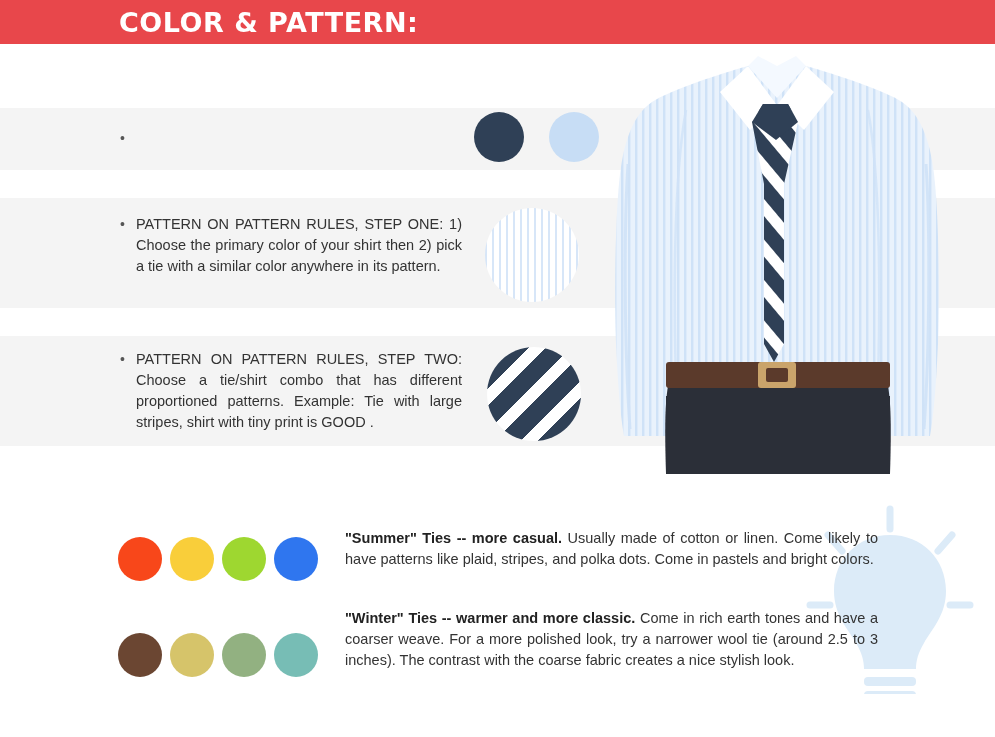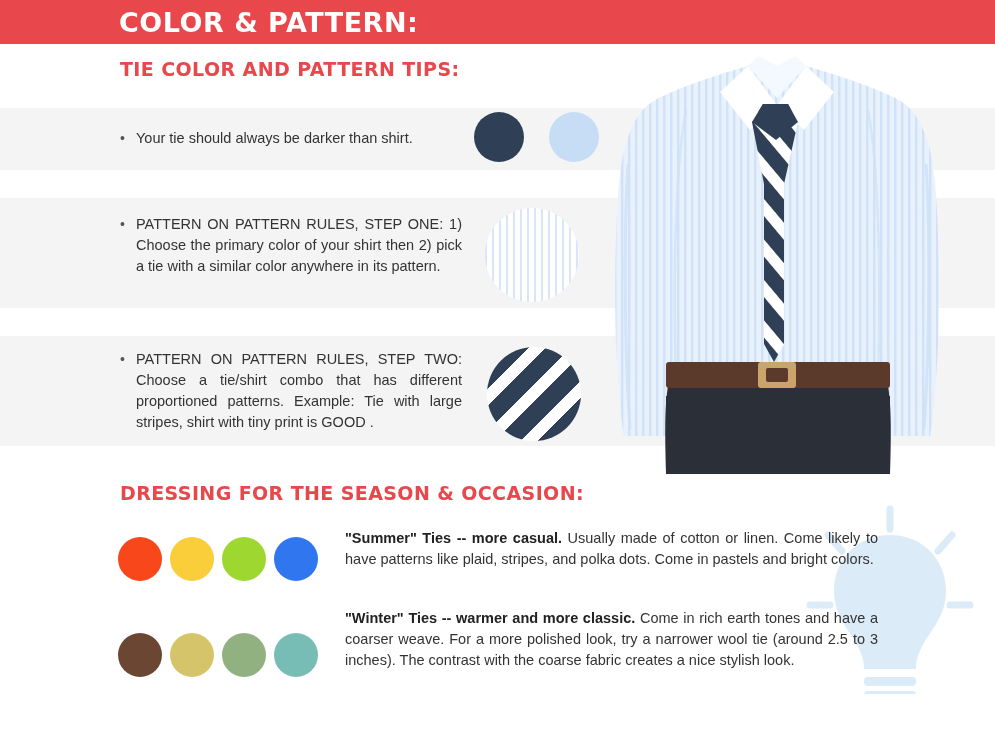--- a/index.html
+++ b/index.html
@@ -230,42 +230,39 @@
         <line x1="10" y1="100" x2="30" y2="100"></line>
         <line x1="170" y1="100" x2="150" y2="100"></line>
       </g>
       <path d="M90,30 C58,30 34,54 34,86 C34,110 48,124 56,138 C62,148 64,156 64,164 L116,164 C116,156 118,148 124,138 C132,124 146,110 146,86 C146,54 122,30 90,30 Z" fill="#dcebf8"></path>
       <rect x="64" y="172" width="52" height="9" rx="4" fill="#dcebf8"></rect>
       <rect x="64" y="186" width="52" height="9" rx="4" fill="#dcebf8"></rect>
       <path d="M72,200 C72,212 80,220 90,220 C100,220 108,212 108,200 Z" fill="#dcebf8"></path>
     </svg>
   </div>
 
-  <div class="section-heading" id="heading-tips">TIE COLOR AND PATTERN TIPS:</div>
 
   <div class="tip" id="tip-1">
     <span class="bullet">•</span>
-    <span>Your tie should always be darker than shirt.</span>
   </div>
   <div class="circle" id="swatch-dark-navy"></div>
   <div class="circle" id="swatch-light-blue"></div>
 
   <div class="tip" id="tip-2">
     <span class="bullet">•</span>
     <span>PATTERN ON PATTERN RULES, STEP ONE: 1) Choose the primary color of your shirt then 2) pick a tie with a similar color anywhere in its pattern.</span>
   </div>
   <div class="circle" id="swatch-pinstripe"></div>
 
   <div class="tip" id="tip-3">
     <span class="bullet">•</span>
     <span>PATTERN ON PATTERN RULES, STEP TWO: Choose a tie/shirt combo that has different proportioned patterns. Example: Tie with large stripes, shirt with tiny print is GOOD .</span>
   </div>
   <div class="circle" id="swatch-bigstripe"></div>
 
-  <div class="section-heading" id="heading-season">DRESSING FOR THE SEASON &amp; OCCASION:</div>
 
   <div class="palette" id="palette-summer"><span class="dot" style="background: rgb(248, 71, 26);"></span><span class="dot" style="background: rgb(249, 206, 58);"></span><span class="dot" style="background: rgb(158, 215, 48);"></span><span class="dot" style="background: rgb(47, 118, 239);"></span></div>
   <div class="palette" id="palette-winter"><span class="dot" style="background: rgb(107, 70, 50);"></span><span class="dot" style="background: rgb(214, 196, 106);"></span><span class="dot" style="background: rgb(146, 177, 129);"></span><span class="dot" style="background: rgb(119, 189, 181);"></span></div>
 
   <div class="season-para" id="para-summer">
     <b>"Summer" Ties -- more casual.</b><span> Usually made of cotton or linen. Come likely to have patterns like plaid, stripes, and polka dots. Come in pastels and bright colors.</span>
   </div>
   <div class="season-para" id="para-winter">
     <b>"Winter" Ties -- warmer and more classic.</b><span> Come in rich earth tones and have a coarser weave. For a more polished look, try a narrower wool tie (around 2.5 to 3 inches). The contrast with the coarse fabric creates a nice stylish look.</span>
   </div>

